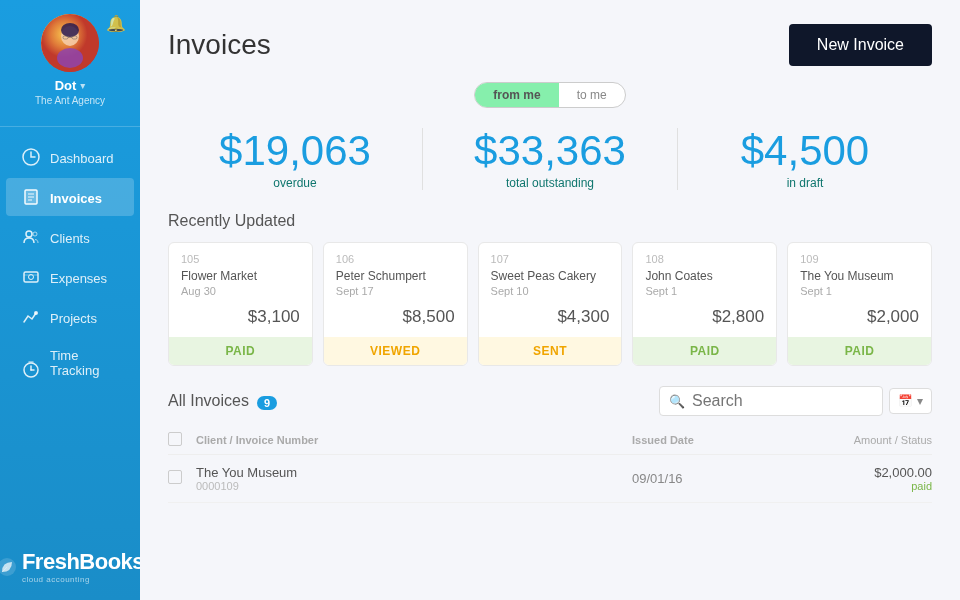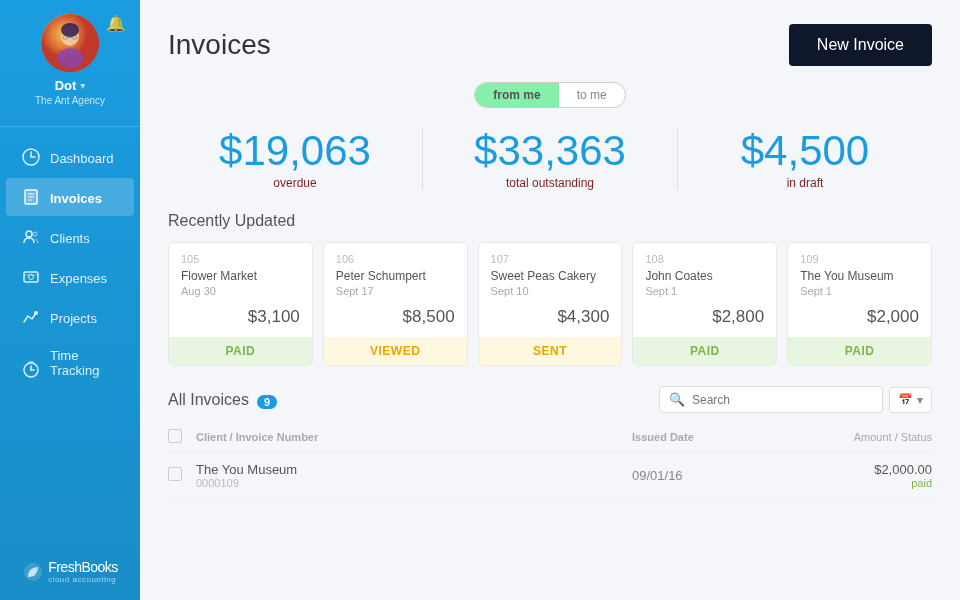--- a/index.html
+++ b/index.html
@@ -106,22 +106,22 @@
     }
     .sidebar-bottom {
       margin-top: auto;
       padding: 16px 0;
       display: flex;
       flex-direction: column;
       align-items: center;
     }
     .freshbooks-logo {
       color: #fff;
-      font-size: 14px;
-      font-weight: 400;
+      font-size: 22px;
+      font-weight: 700;
       letter-spacing: -0.5px;
     }
     .freshbooks-sub {
       color: rgba(255,255,255,0.6);
       font-size: 8px;
       letter-spacing: 0.5px;
     }
 
     
     #main {
@@ -198,21 +198,21 @@
       border-left: 1px solid #e0e0e0;
     }
     .stat-amount {
       font-size: 42px;
       font-weight: 300;
       color: #1a9de0;
       line-height: 1.1;
     }
     .stat-label {
       font-size: 12px;
-      color: #7f1d1d;
+      color: #0f766e;
       margin-top: 2px;
     }
 
     
     .section-title {
       font-size: 16px;
       color: #555;
       margin-bottom: 12px;
       font-weight: 400;
     }
@@ -296,21 +296,21 @@
       align-items: center;
       border: 1px solid #ddd;
       border-radius: 4px;
       background: #fff;
       padding: 5px 10px;
       gap: 6px;
     }
     .search-input {
       border: none;
       outline: none;
-      font-size: 12px;
+      font-size: 16px;
       color: #999;
       width: 180px;
       background: transparent;
     }
     .search-icon { color: #bbb; font-size: 13px; }
     .calendar-btn {
       border: 1px solid #ddd;
       border-radius: 4px;
       background: #fff;
       padding: 5px 8px;

